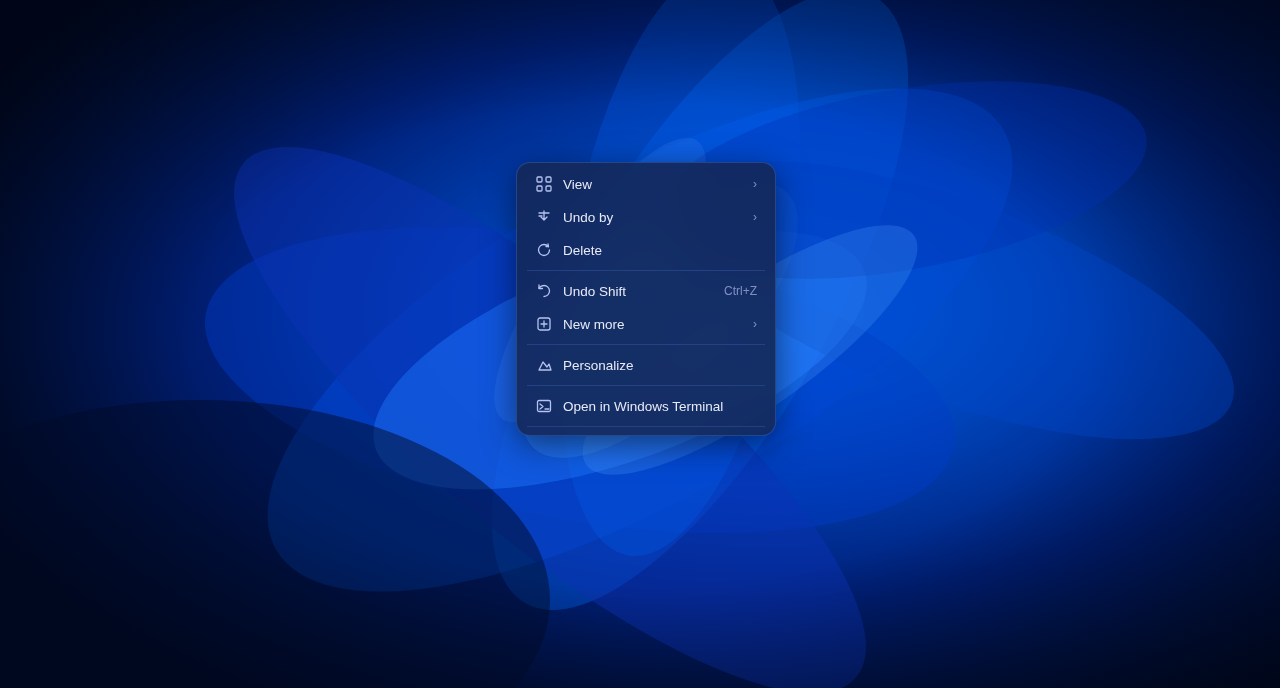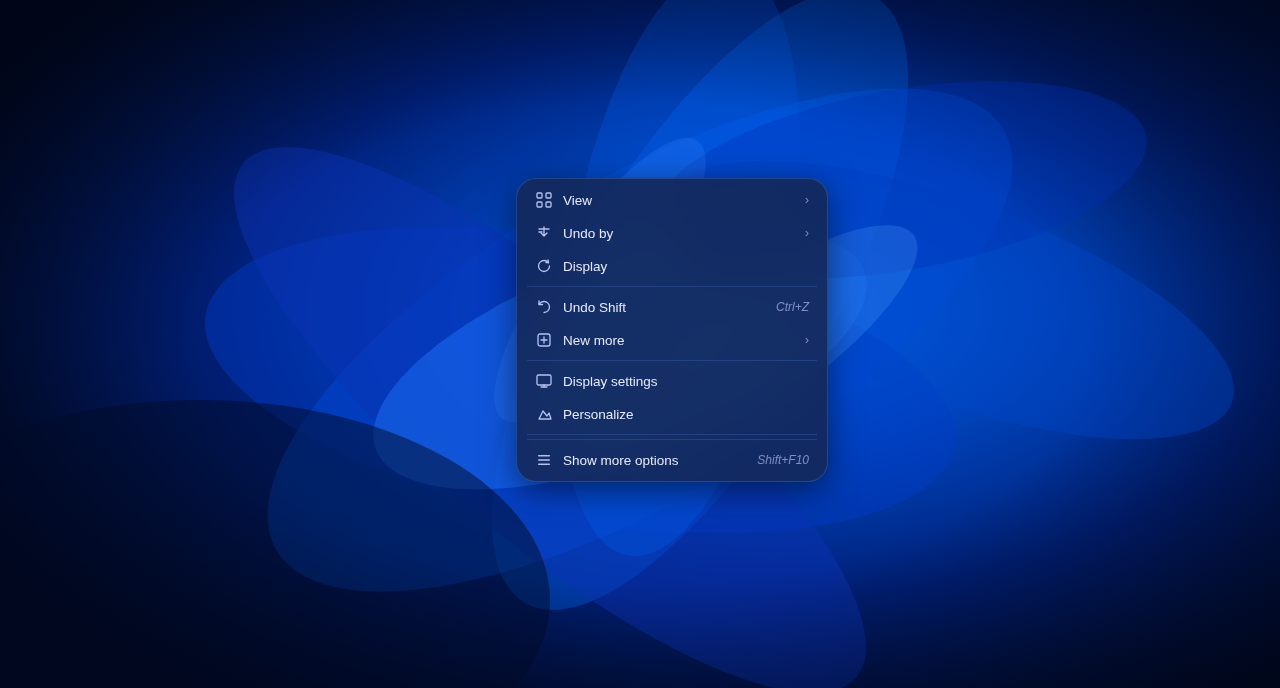--- a/index.html
+++ b/index.html
@@ -23,29 +23,28 @@
       position: absolute;
       inset: 0;
       width: 100%;
       height: 100%;
     }
 
     .context-menu {
       position: absolute;
       top: 162px;
       left: 516px;
-      width: 312px;
+      width: 260px;
       background: rgba(20, 40, 90, 0.92);
       backdrop-filter: blur(20px);
-      border-radius: 20px;
+      border-radius: 14px;
       border: 1px solid rgba(100, 150, 255, 0.25);
       box-shadow: 0 8px 32px rgba(0,0,0,0.5);
       padding: 4px 0;
       z-index: 100;
-      margin-top: 16px;
     }
 
     .menu-item {
       display: flex;
       align-items: center;
       padding: 7px 14px;
       cursor: pointer;
       color: #e8eaf6;
       font-size: 13.5px;
       position: relative;
@@ -65,21 +64,20 @@
       opacity: 0.9;
     }
 
     .menu-item .label {
       flex: 1;
     }
 
     .menu-item .shortcut {
       color: rgba(200, 210, 255, 0.6);
       font-size: 12px;
-      font-style: italic;
     }
 
     .menu-item .chevron {
       color: rgba(200, 210, 255, 0.6);
       font-size: 12px;
     }
 
     .divider {
       height: 1px;
       background: rgba(100, 150, 255, 0.2);
@@ -158,21 +156,21 @@
     <span class="chevron">›</span>
   </div>
 
   <div class="menu-item">
     <span class="icon">
       <svg width="16" height="16" viewBox="0 0 16 16" fill="none" xmlns="http://www.w3.org/2000/svg">
         <path d="M13.5 8A5.5 5.5 0 1 1 8 2.5c1.8 0 3.4.87 4.4 2.2" stroke="#c8d4ff" stroke-width="1.3" stroke-linecap="round"></path>
         <path d="M12 2 L12.5 4.7 L10 4.5" stroke="#c8d4ff" stroke-width="1.3" stroke-linecap="round" stroke-linejoin="round"></path>
       </svg>
     </span>
-    <span class="label">Display</span>
+    <span class="label">Delete</span>
   </div>
 
   <div class="divider"></div>
 
   <div class="menu-item">
     <span class="icon">
       <svg width="16" height="16" viewBox="0 0 16 16" fill="none" xmlns="http://www.w3.org/2000/svg">
         <path d="M3 5 C3 5 5 2.5 8 2.5 C11 2.5 13.5 5 13.5 8 C13.5 11 11 13.5 8 13.5" stroke="#c8d4ff" stroke-width="1.3" stroke-linecap="round"></path>
         <path d="M3 2 L3 5.5 L6.5 5.5" stroke="#c8d4ff" stroke-width="1.3" stroke-linecap="round" stroke-linejoin="round"></path>
       </svg>
@@ -187,49 +185,39 @@
         <rect x="2" y="2" width="12" height="12" rx="2" stroke="#c8d4ff" stroke-width="1.3"></rect>
         <path d="M8 5 L8 11 M5 8 L11 8" stroke="#c8d4ff" stroke-width="1.3" stroke-linecap="round"></path>
       </svg>
     </span>
     <span class="label">New more</span>
     <span class="chevron">›</span>
   </div>
 
   <div class="divider"></div>
 
-  <div class="menu-item">
-    <span class="icon">
-      <svg width="16" height="16" viewBox="0 0 16 16" fill="none" xmlns="http://www.w3.org/2000/svg">
-        <rect x="1" y="2" width="14" height="10" rx="1.5" stroke="#c8d4ff" stroke-width="1.3"></rect>
-        <path d="M5 14 L11 14 M8 12 L8 14" stroke="#c8d4ff" stroke-width="1.3" stroke-linecap="round"></path>
-      </svg>
-    </span>
-    <span class="label">Display settings</span>
-  </div>
 
   <div class="menu-item">
     <span class="icon">
       <svg width="16" height="16" viewBox="0 0 16 16" fill="none" xmlns="http://www.w3.org/2000/svg">
         <path d="M3 13 L7 5 L11 10 L13 7 L15 13 Z" stroke="#c8d4ff" stroke-width="1.3" stroke-linecap="round" stroke-linejoin="round"></path>
       </svg>
     </span>
     <span class="label">Personalize</span>
   </div>
 
   <div class="divider"></div>
 
-
-  <div class="divider"></div>
-
-  <div class="menu-item">
-    <span class="icon">
-      <svg width="16" height="16" viewBox="0 0 16 16" fill="none" xmlns="http://www.w3.org/2000/svg">
-        <rect x="2" y="3" width="12" height="1.5" rx="0.75" fill="#c8d4ff"></rect>
-        <rect x="2" y="7.25" width="12" height="1.5" rx="0.75" fill="#c8d4ff"></rect>
-        <rect x="2" y="11.5" width="12" height="1.5" rx="0.75" fill="#c8d4ff"></rect>
-      </svg>
-    </span>
-    <span class="label">Show more options</span>
-    <span class="shortcut">Shift+F10</span>
-  </div>
+  <div class="menu-item">
+    <span class="icon">
+      <svg width="16" height="16" viewBox="0 0 16 16" fill="none" xmlns="http://www.w3.org/2000/svg">
+        <rect x="1.5" y="2.5" width="13" height="11" rx="1.5" stroke="#c8d4ff" stroke-width="1.3"></rect>
+        <path d="M4 6 L7 8.5 L4 11" stroke="#c8d4ff" stroke-width="1.3" stroke-linecap="round" stroke-linejoin="round"></path>
+        <path d="M9 11 L13 11" stroke="#c8d4ff" stroke-width="1.3" stroke-linecap="round"></path>
+      </svg>
+    </span>
+    <span class="label">Open in Windows Terminal</span>
+  </div>
+
+  <div class="divider"></div>
+
 
 </div>
 
 </body></html>

